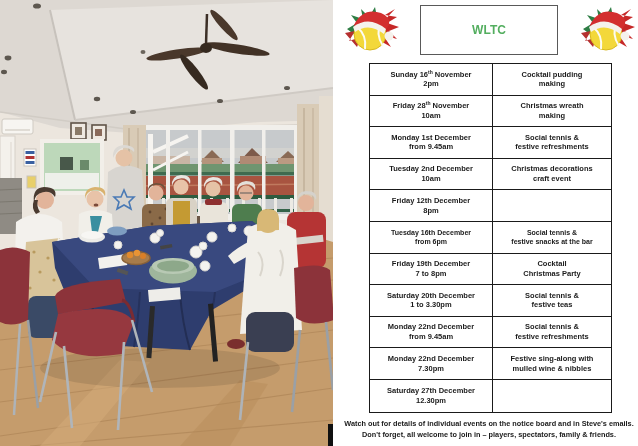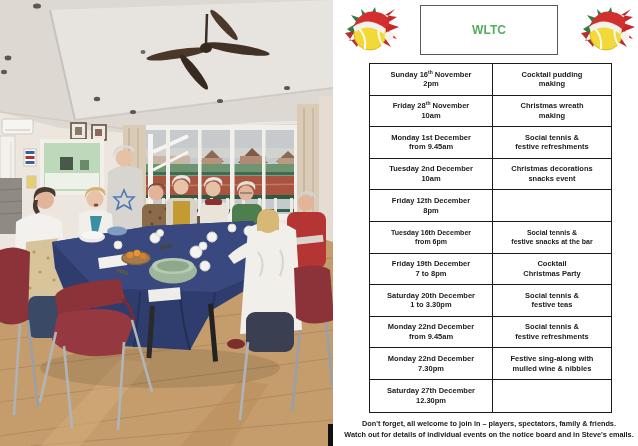--- a/index.html
+++ b/index.html
@@ -411,21 +411,21 @@
         </div>
       </div>
 
       <div class="trow">
         <div class="tcell date">
           <div><span>Tuesday 2nd December</span></div>
           <div>10am</div>
         </div>
         <div class="tcell">
           <div>Christmas decorations</div>
-            <div>snacks event</div>
+            <div>craft event</div>
         </div>
       </div>
 
       <div class="trow">
         <div class="tcell date">
           <div><span>Friday 12th December</span></div>
           <div>8pm</div>
         </div>
       </div>
 
@@ -487,18 +487,18 @@
       <div class="trow">
         <div class="tcell date">
           <div><span>Saturday 27th December</span></div>
           <div>12.30pm</div>
         </div>
       </div>
 
     </div>
 
     <div class="cal-footer">
+      <div>Watch out for details of individual events on the notice board and in Steve's emails.</div>
       <div>Don't forget, all welcome to join in – players, spectators, family &amp; friends.</div>
-      <div>Watch out for details of individual events on the notice board and in Steve's emails.</div>
     </div>
 
   </div>
 </div>
 
 </body></html>

